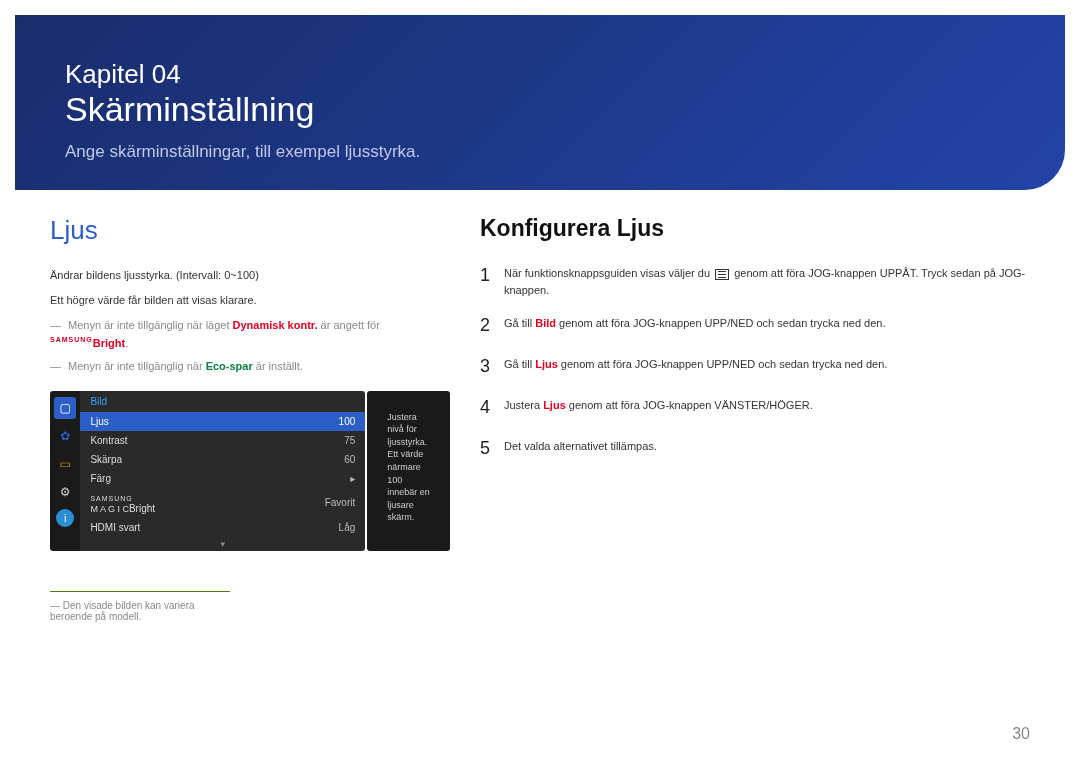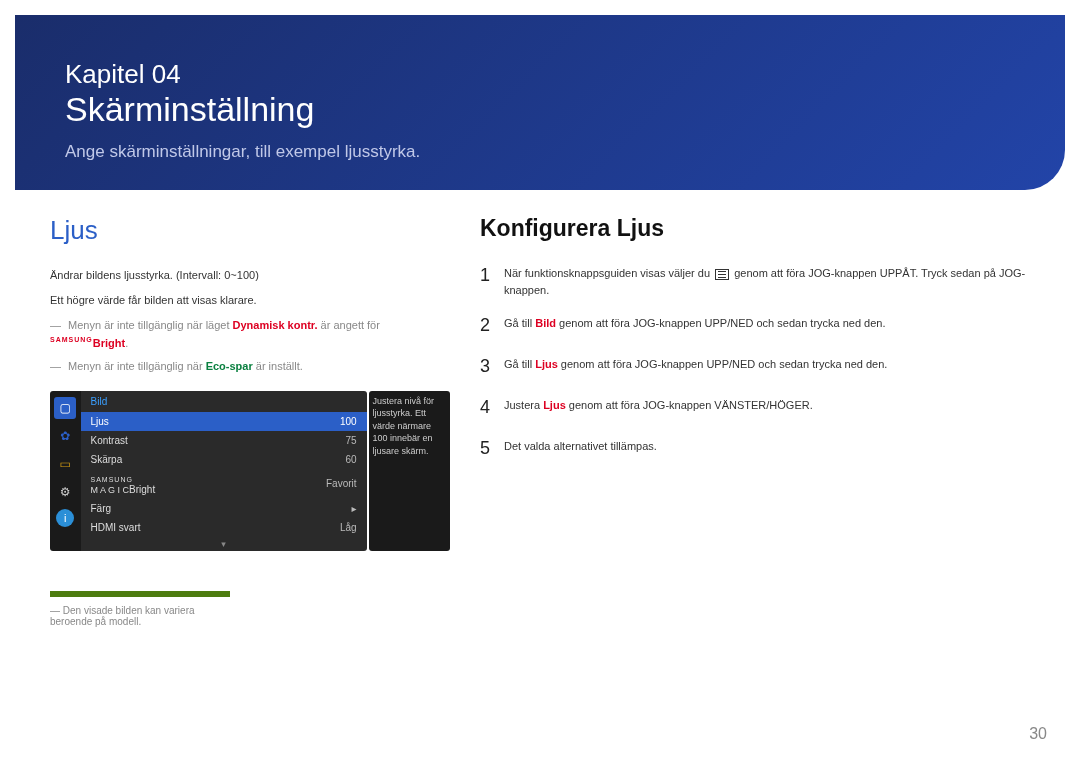--- a/index.html
+++ b/index.html
@@ -24,30 +24,30 @@
 .sidebar{width:32px;background:#1a1a1a;display:flex;flex-direction:column;align-items:center;padding:6px 0;gap:6px;border-radius:3px 0 0 3px}
 .side-ico{width:22px;height:22px;border-radius:3px;display:flex;align-items:center;justify-content:center;font-size:12px}
 .side-ico.active{background:#2b5fc7}
 .osd{background:#2a2a2a;width:300px;font-size:10px;color:#ddd;border-radius:0 3px 3px 0}
 .osd-title{color:#3a9fff;padding:5px 10px;font-size:10px}
 .osd-row{display:flex;justify-content:space-between;padding:4px 10px;align-items:center}
 .osd-row.sel{background:#2b5fc7;color:#fff}
 .osd-val{color:#bbb;font-size:10px}
 .osd-row.sel .osd-val{color:#fff}
 .arrow{text-align:center;color:#888;font-size:9px;padding:2px}
-.tooltip{background:#1a1a1a;color:#ccc;font-size:9px;width:85px;padding:4px;line-height:1.4;border-radius:3px;margin-left:2px}
-.footnote{font-size:10px;color:#888;margin-top:40px;border-top:6px solid #4d7c0f;padding-top:8px;width:180px}
+.tooltip{background:#1a1a1a;color:#ccc;font-size:9px;width:85px;padding:20px;line-height:1.4;border-radius:3px;margin-left:2px}
+.footnote{font-size:10px;color:#888;margin-top:40px;border-top:1px solid #4d7c0f;padding-top:8px;width:180px}
 .steps{list-style:none}
 .steps li{display:flex;margin-bottom:14px;font-size:11px;color:#333;line-height:1.5}
 .step-num{font-size:18px;font-weight:300;color:#222;width:24px;flex-shrink:0}
 .step-text{flex:1;padding-top:3px}
 .menu-ico{display:inline-block;width:14px;height:11px;border:1px solid #333;vertical-align:middle;position:relative;margin:0 2px}
 .menu-ico::before{content:"";position:absolute;left:2px;top:1px;width:8px;height:1px;background:#333;box-shadow:0 3px 0 #333,0 6px 0 #333}
 .red2{color:#d02;font-weight:600}
-.pagenum{position:absolute;bottom:20px;right:33px;font-size:16px;color:#888}
+.pagenum{position:absolute;bottom:20px;right:50px;font-size:16px;color:#888}
 .samsung-magic{font-size:7px;letter-spacing:1px}
 .mb-label{font-size:9px}
 </style>
 </head>
 <body>
 
 <div class="header">
   <div class="chapter">Kapitel 04</div>
   <div class="title">Skärminställning</div>
   <div class="subtitle">Ange skärminställningar, till exempel ljusstyrka.</div>
@@ -84,26 +84,26 @@
             </div>
             <div class="osd-row">
               <span>Kontrast</span>
               <span class="osd-val">75</span>
             </div>
             <div class="osd-row">
               <span>Skärpa</span>
               <span class="osd-val">60</span>
             </div>
             <div class="osd-row">
+              <span>Färg</span>
+              <span class="osd-val">▸</span>
+            </div>
+            <div class="osd-row">
               <span><span class="samsung-magic">SAMSUNG</span><br><span class="mb-label">M A G I C</span>Bright</span>
               <span class="osd-val">Favorit</span>
-            </div>
-            <div class="osd-row">
-              <span>Färg</span>
-              <span class="osd-val">▸</span>
             </div>
             <div class="osd-row">
               <span>HDMI svart</span>
               <span class="osd-val">Låg</span>
             </div>
           </div>
         <div class="arrow">▾</div>
       </div>
       <div class="tooltip">Justera nivå för ljusstyrka. Ett värde närmare 100 innebär en ljusare skärm.</div>
     </div>

